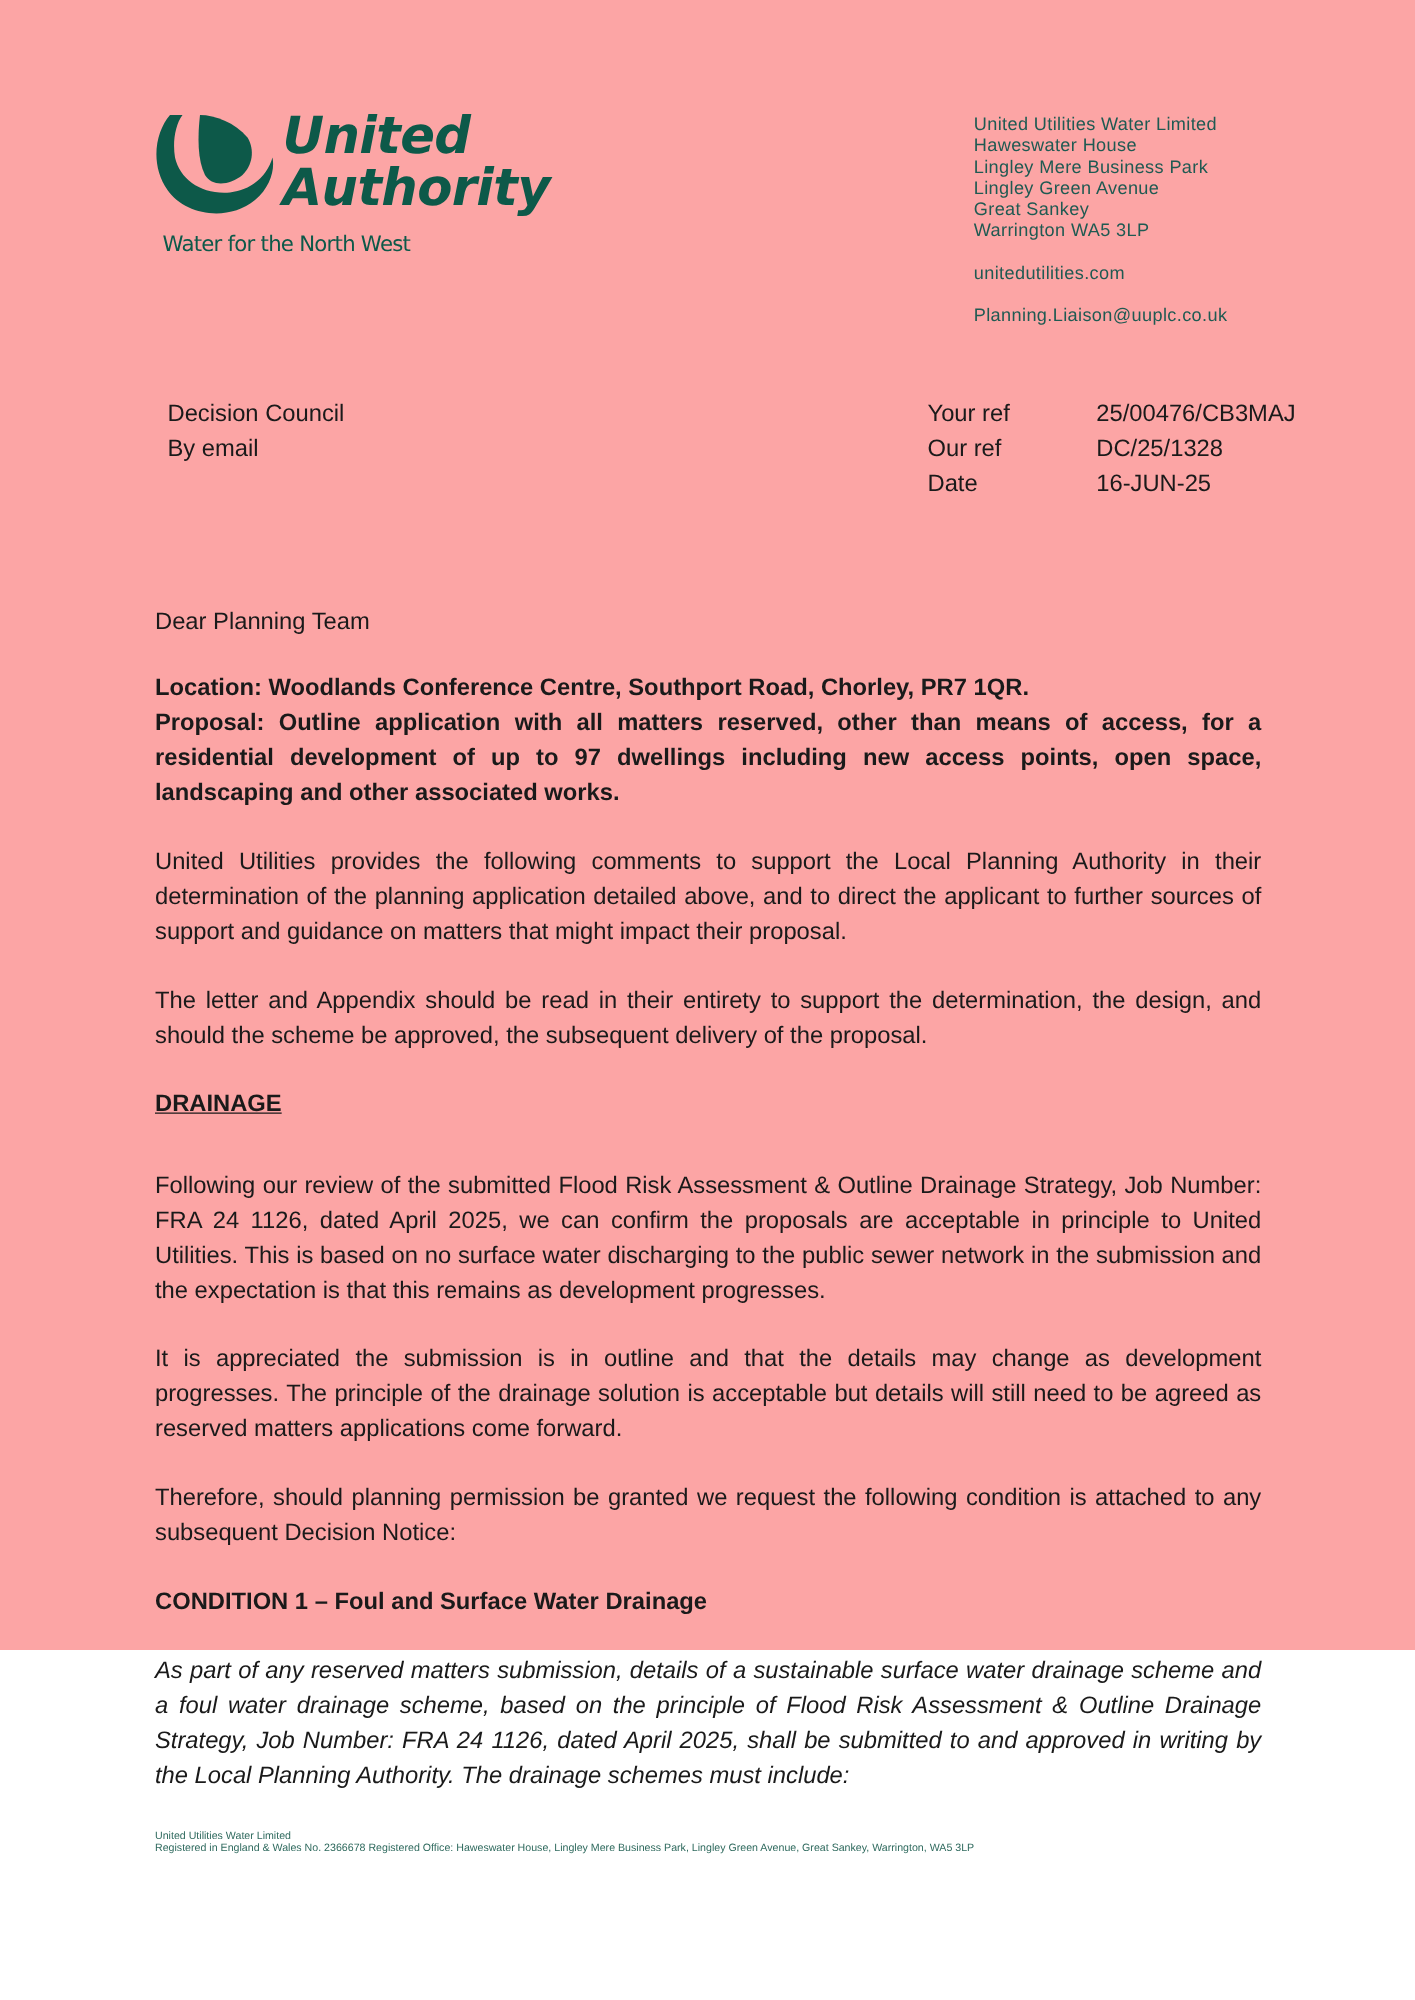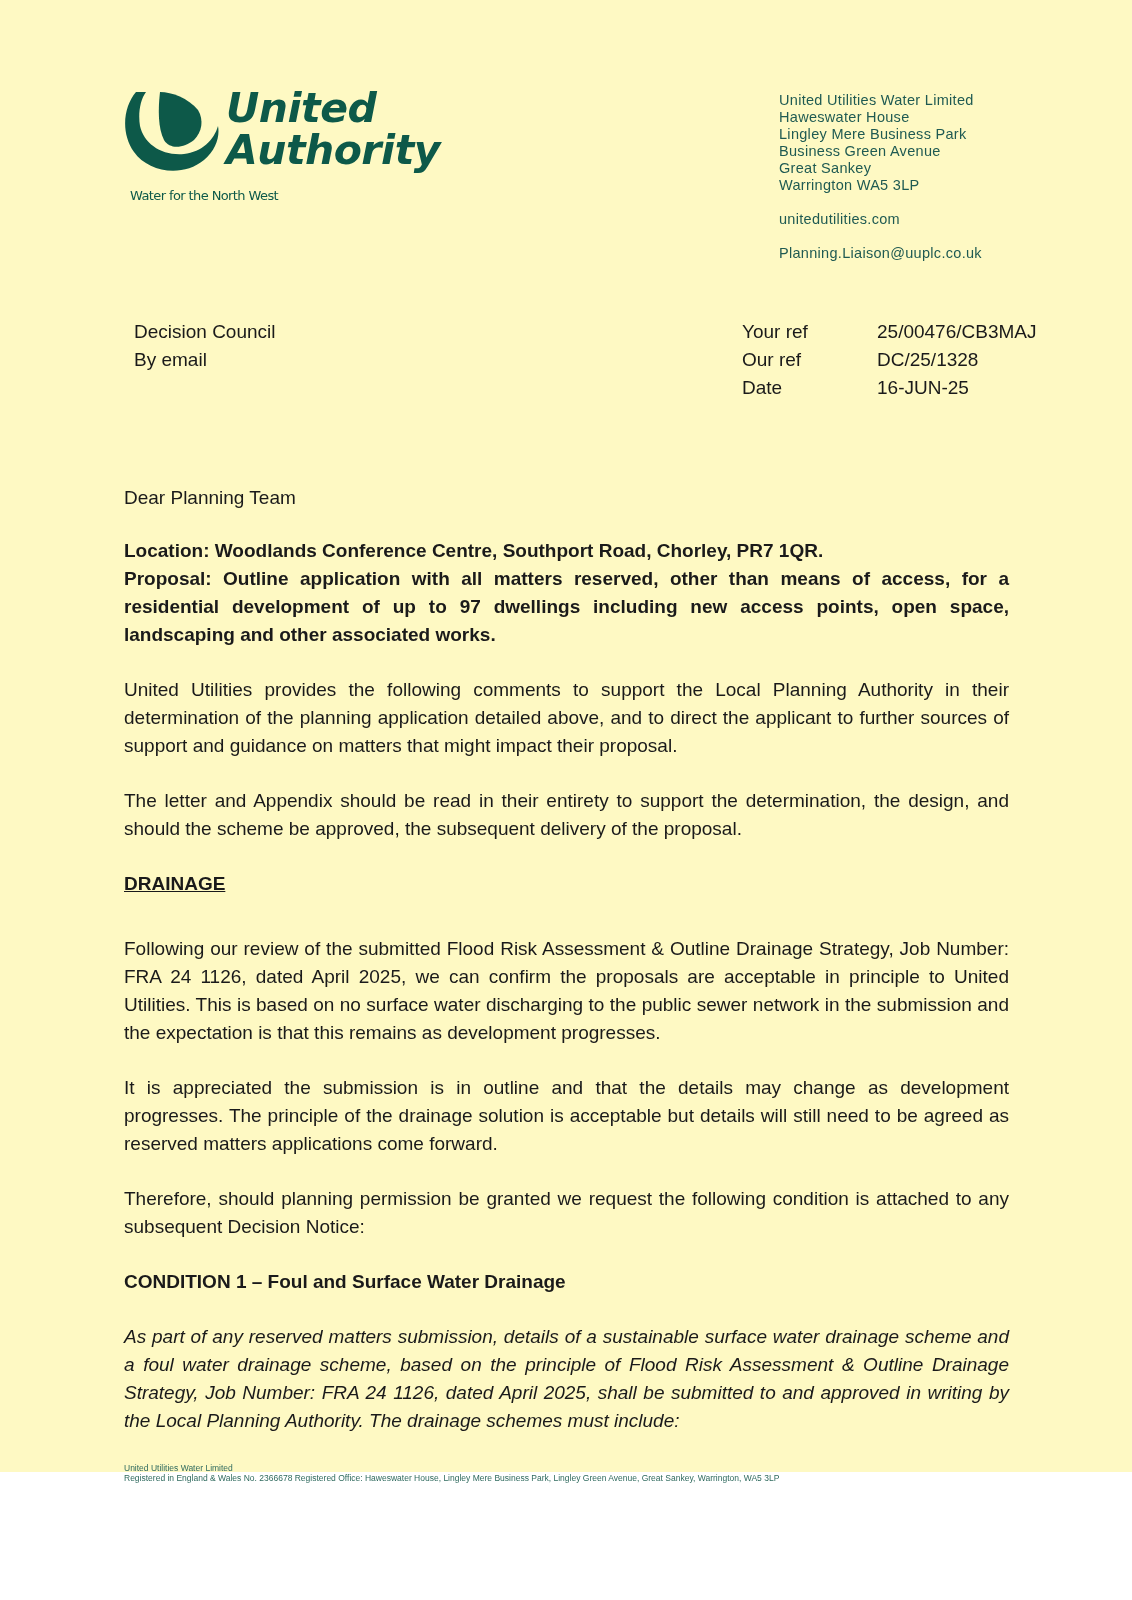--- a/index.html
+++ b/index.html
@@ -12,22 +12,22 @@
       height: 1600px;
       position: relative;
       overflow: hidden;
       font-family: "Liberation Sans", sans-serif;
       color: #1a1a1a;
     }
     .page {
       position: absolute;
       left: 0; top: 0;
       width: 1132px;
-      height: 1472px;
-      background: #fef9c3;
+      height: 1320px;
+      background: #fca5a5;
     }
 
     
     .logo {
       position: absolute;
       left: 122px;
       top: 88px;
       width: 260px;
       height: 130px;
     }
@@ -49,21 +49,21 @@
       color: #0d5949;
       letter-spacing: -0.5px;
     }
     .logo-word.w1 { top: 0px; }
     .logo-word.w2 { top: 42px; }
     .logo-tagline {
       position: absolute;
       left: 8px;
       top: 97px;
       font-family: "DejaVu Sans", sans-serif;
-      font-size: 13px;
+      font-size: 17px;
       line-height: 22px;
       color: #0d5949;
       letter-spacing: -0.6px;
       white-space: nowrap;
     }
 
     
     .sender {
       position: absolute;
       left: 779px;
@@ -160,21 +160,21 @@
     </svg>
     <div class="logo-word w1">United</div>
     <div class="logo-word w2">Authority</div>
     <div class="logo-tagline">Water for the North West</div>
   </div>
 
   <div class="sender">
     <span class="line">United Utilities Water Limited</span>
     <span class="line">Haweswater House</span>
     <span class="line">Lingley Mere Business Park</span>
-    <span class="line">Business Green Avenue</span>
+    <span class="line">Lingley Green Avenue</span>
     <span class="line">Great Sankey</span>
     <span class="line">Warrington WA5 3LP</span>
     <div class="gap"></div>
     <span class="line">unitedutilities.com</span>
     <div class="gap"></div>
     <span class="line">Planning.Liaison@uuplc.co.uk</span>
   </div>
 
   <div class="recipient">
     <span>Decision Council</span>

